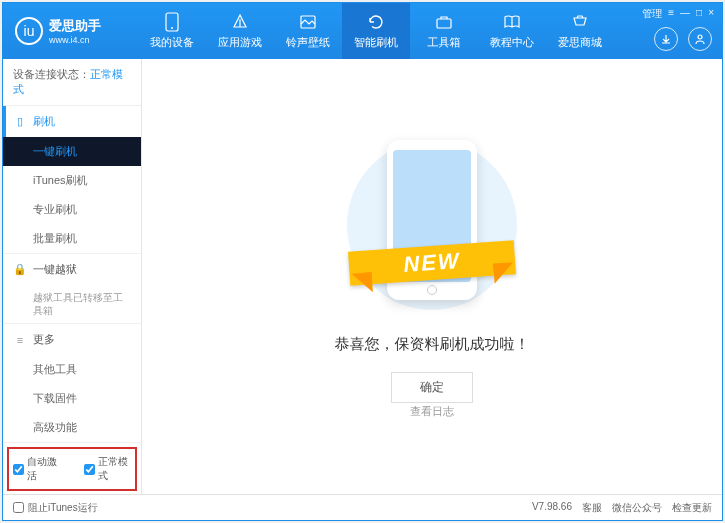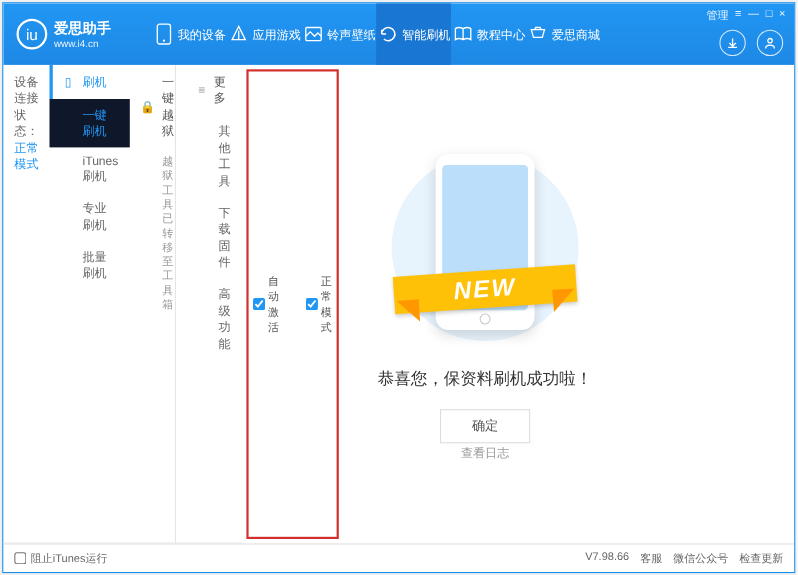--- a/index.html
+++ b/index.html
@@ -5,29 +5,29 @@
 *{margin:0;padding:0;box-sizing:border-box;font-family:"Microsoft YaHei",Arial,sans-serif}
 body{background:#f0f0f0;display:flex;justify-content:center;align-items:center;height:100vh}
 .window{width:721px;height:519px;background:#fff;border:1px solid #1a8ee8;display:flex;flex-direction:column;overflow:hidden}
 .header{background:linear-gradient(to bottom,#2196f3,#1e88e5);height:56px;display:flex;align-items:center;position:relative}
 .logo-area{display:flex;align-items:center;padding:0 12px;width:135px}
 .logo-circle{width:28px;height:28px;border:2px solid #fff;border-radius:50%;display:flex;align-items:center;justify-content:center;color:#fff;font-weight:normal;font-size:14px;margin-right:6px}
 .logo-text{color:#fff}
 .app-name{font-size:13px;font-weight:bold}
 .app-url{font-size:9px;opacity:.9}
 .nav{display:flex;height:100%}
-.nav-item{width:68px;display:flex;flex-direction:row;align-items:center;justify-content:center;color:#fff;font-size:11px;cursor:pointer;gap:3px}
+.nav-item{width:68px;display:flex;flex-direction:column;align-items:center;justify-content:center;color:#fff;font-size:11px;cursor:pointer;gap:3px}
 .nav-item.active{background:#1976d2}
 .nav-icon{width:20px;height:20px;display:flex;align-items:center;justify-content:center}
 .header-right{position:absolute;right:8px;top:4px;display:flex;gap:6px;color:#fff;font-size:10px}
 .header-right span{cursor:pointer;opacity:.9}
 .header-btns{position:absolute;right:10px;bottom:8px;display:flex;gap:10px}
 .circ-btn{width:24px;height:24px;border:1.5px solid rgba(255,255,255,.8);border-radius:50%;display:flex;align-items:center;justify-content:center;color:#fff;cursor:pointer}
 .body{display:flex;flex:1;overflow:hidden}
-.sidebar{width:157px;border-right:1px solid #e5e5e5;display:flex;flex-direction:row;font-size:11px}
+.sidebar{width:139px;border-right:1px solid #e5e5e5;display:flex;flex-direction:column;font-size:11px}
 .status-bar{padding:8px 10px;border-bottom:1px solid #eee;font-size:11px;color:#666}
 .status-val{color:#2196f3}
 .side-section{border-bottom:1px solid #f0f0f0}
 .side-header{display:flex;align-items:center;padding:8px 10px;gap:6px;color:#555;cursor:pointer}
 .side-header .hicon{width:14px;height:14px;display:flex;align-items:center;justify-content:center;color:#999}
 .side-header.flash{border-left:3px solid #2196f3;color:#2196f3;padding-left:7px}
 .side-header.flash .hicon{color:#2196f3}
 .side-item{padding:7px 10px 7px 30px;color:#666;cursor:pointer}
 .side-item.active{background:#0f172a;color:#2196f3}
 .side-note{padding:6px 10px 6px 30px;color:#999;font-size:10px;line-height:1.3}
@@ -96,20 +96,29 @@
         <div class="nav-icon">
             <svg width="18" height="18" viewBox="0 0 18 18">
               <path d="M3 9 a6 6 0 1 1 2 4.5 M3 9 L3 5 M3 9 L7 9" fill="none" stroke="#fff" stroke-width="1.4"></path>
             </svg>
           </div>
         <span>智能刷机</span>
       </div>
       <div class="nav-item">
         <div class="nav-icon">
             <svg width="18" height="16" viewBox="0 0 18 16">
+              <rect x="2" y="5" width="14" height="9" rx="1" fill="none" stroke="#fff" stroke-width="1.2"></rect>
+              <path d="M6 5 L6 3 L12 3 L12 5" fill="none" stroke="#fff" stroke-width="1.2"></path>
+            </svg>
+          </div>
+        <span>工具箱</span>
+      </div>
+      <div class="nav-item">
+        <div class="nav-icon">
+            <svg width="18" height="16" viewBox="0 0 18 16">
               <path d="M2 3 Q5 1 9 3 Q13 1 16 3 L16 13 Q13 11 9 13 Q5 11 2 13 Z M9 3 L9 13" fill="none" stroke="#fff" stroke-width="1.2"></path>
             </svg>
           </div>
         <span>教程中心</span>
       </div>
       <div class="nav-item">
         <div class="nav-icon">
             <svg width="18" height="16" viewBox="0 0 18 16">
               <path d="M3 4 L15 4 L13 11 L5 11 Z M6 4 L7 2 L11 2 L12 4" fill="none" stroke="#fff" stroke-width="1.2"></path>
             </svg>

